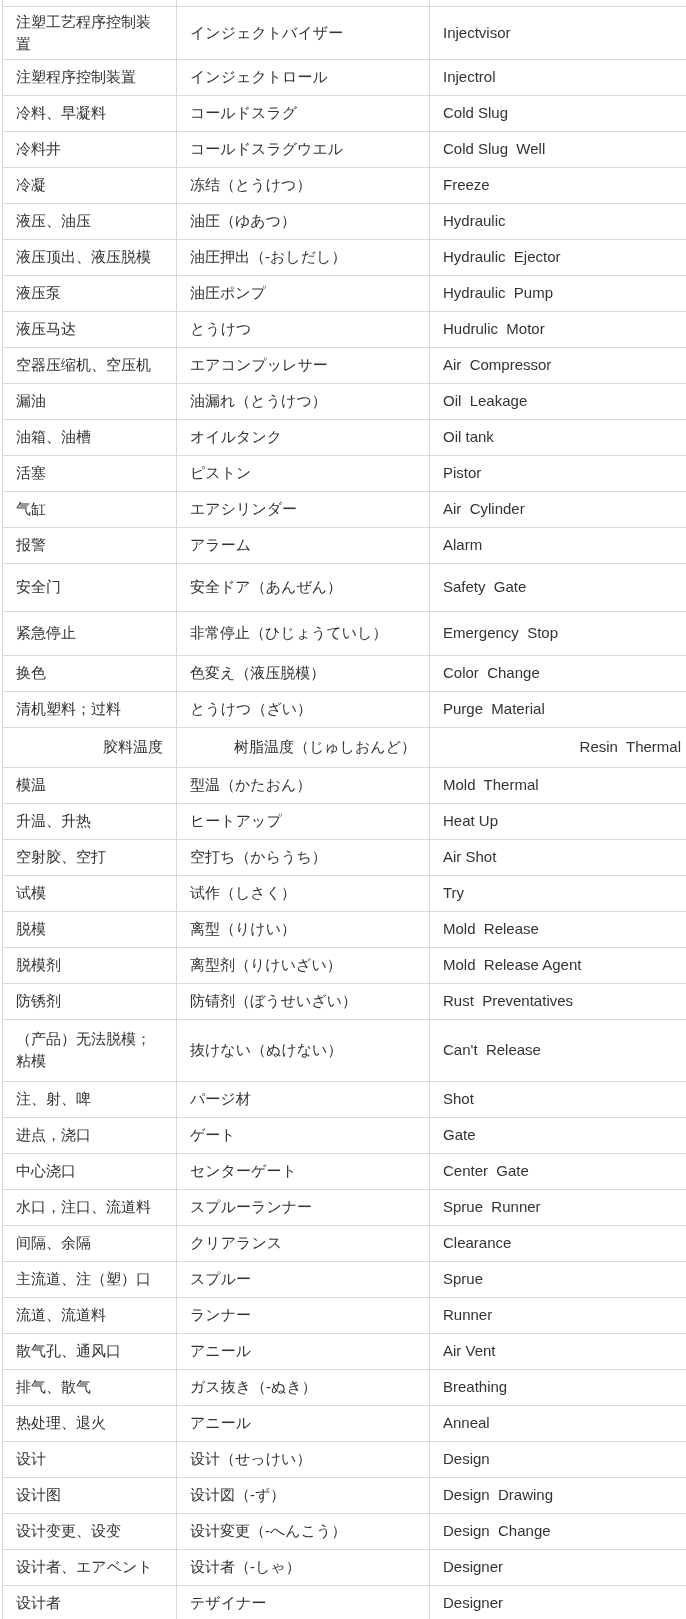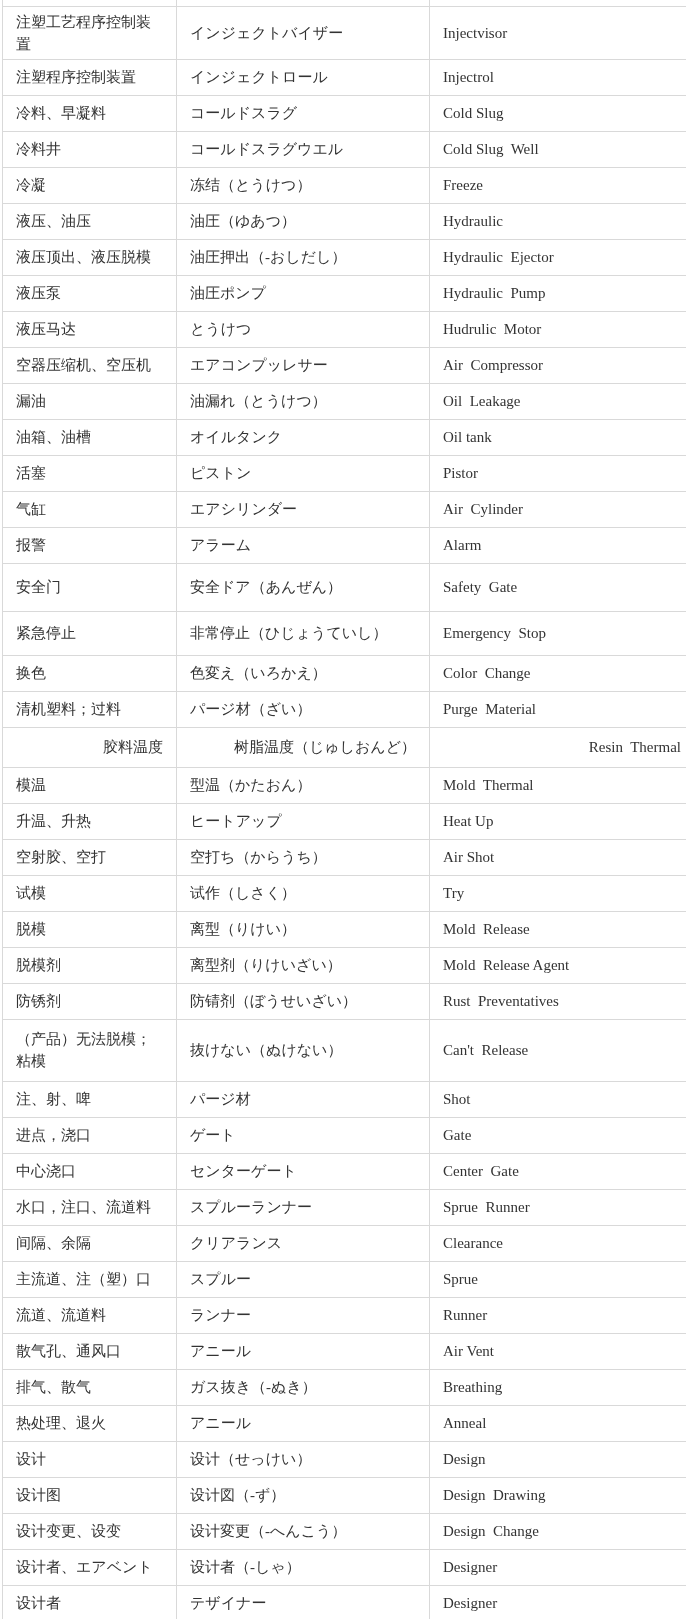--- a/index.html
+++ b/index.html
@@ -11,21 +11,20 @@
     margin:0;
     padding:0;
     background:var(--bg);
     font-family:"Liberation Sans","DejaVu Sans",sans-serif;
   }
   .viewport{
     width:686px;
     height:1619px;
     overflow:hidden;
     background:var(--bg);
-    font-family:Liberation Serif, serif;
   }
   table.glossary{
     border-collapse:collapse;
     table-layout:fixed;
     margin-left:2px;
     width:692px; 
   }
   col.c1{width:174px}
   col.c2{width:253px}
   col.c3{width:265px}
@@ -167,27 +166,27 @@
   </tr>
 
   <tr>
     <td>紧急停止</td>
     <td>非常停止（ひじょうていし）</td>
     <td class="en">Emergency  Stop</td>
   </tr>
 
   <tr>
     <td>换色</td>
-    <td>色変え（いろかえ）</td>
+    <td>色変え（液压脱模）</td>
     <td class="en">Color  Change</td>
   </tr>
 
   <tr>
     <td>清机塑料；过料</td>
-    <td>パージ材（ざい）</td>
+    <td>とうけつ（ざい）</td>
     <td class="en">Purge  Material</td>
   </tr>
 
   <tr>
     <td>胶料温度</td>
     <td>树脂温度（じゅしおんど）</td>
     <td class="en">Resin  Thermal</td>
   </tr>
 
   <tr>

